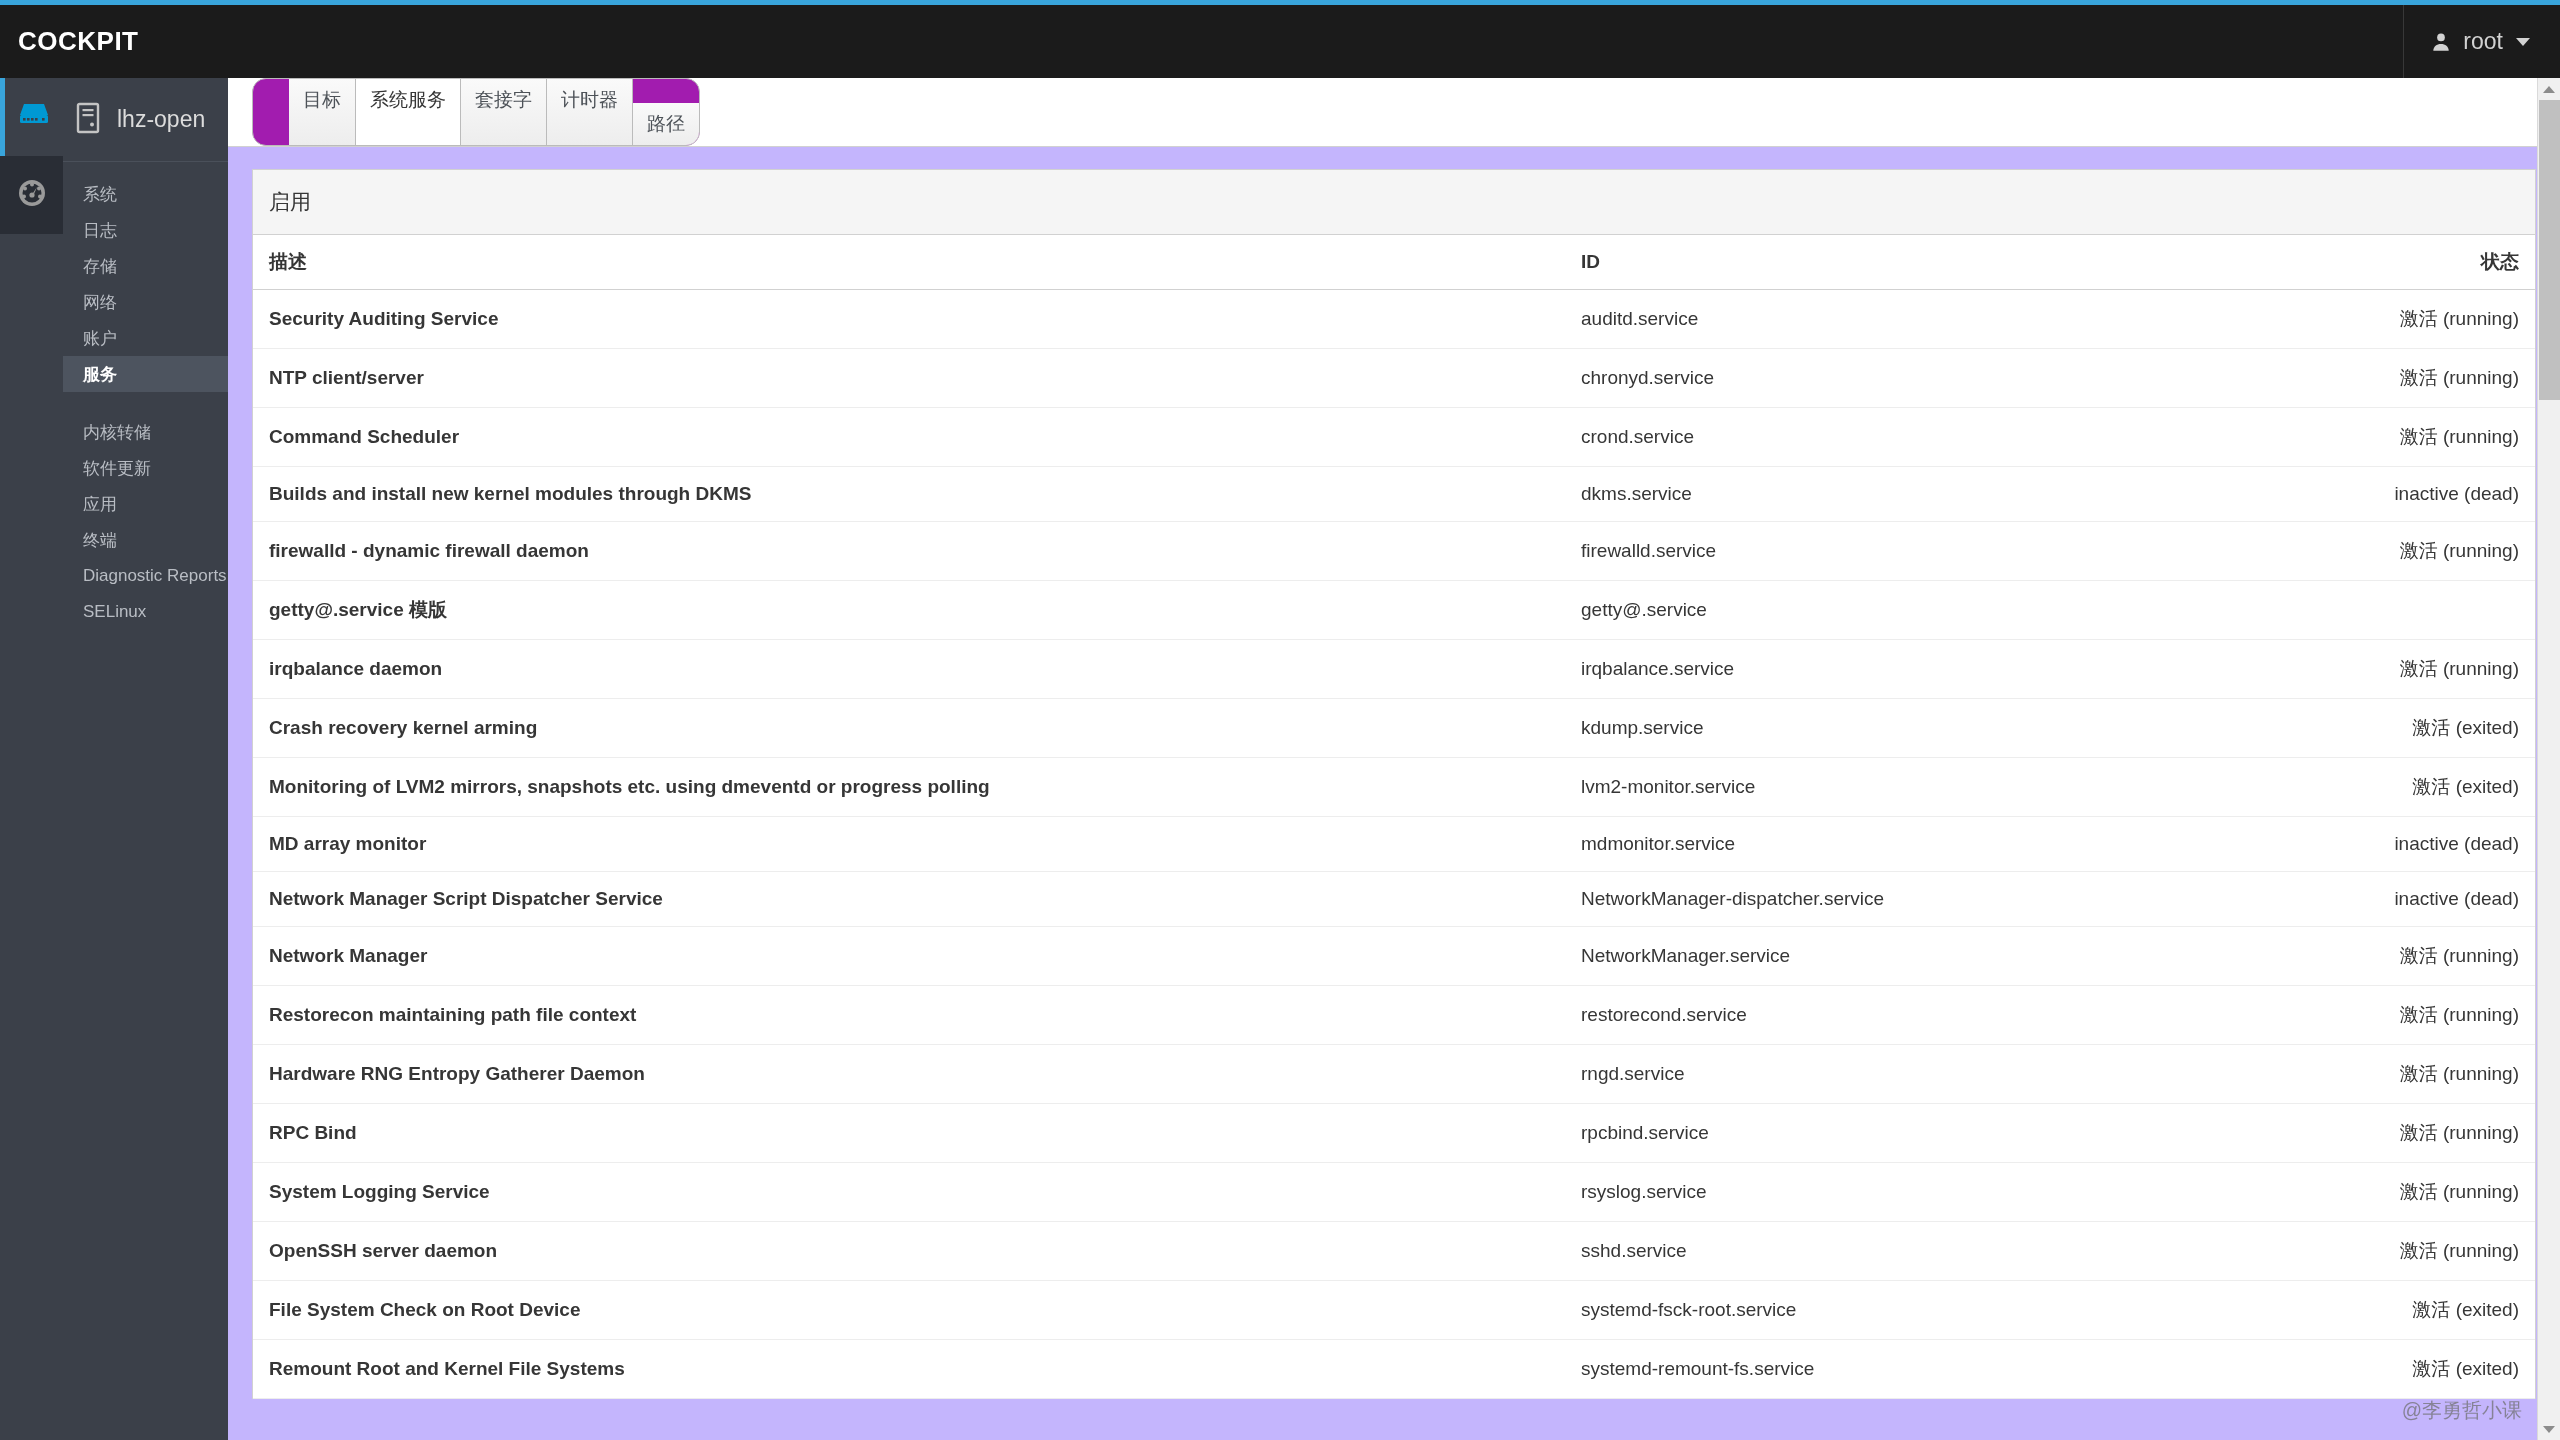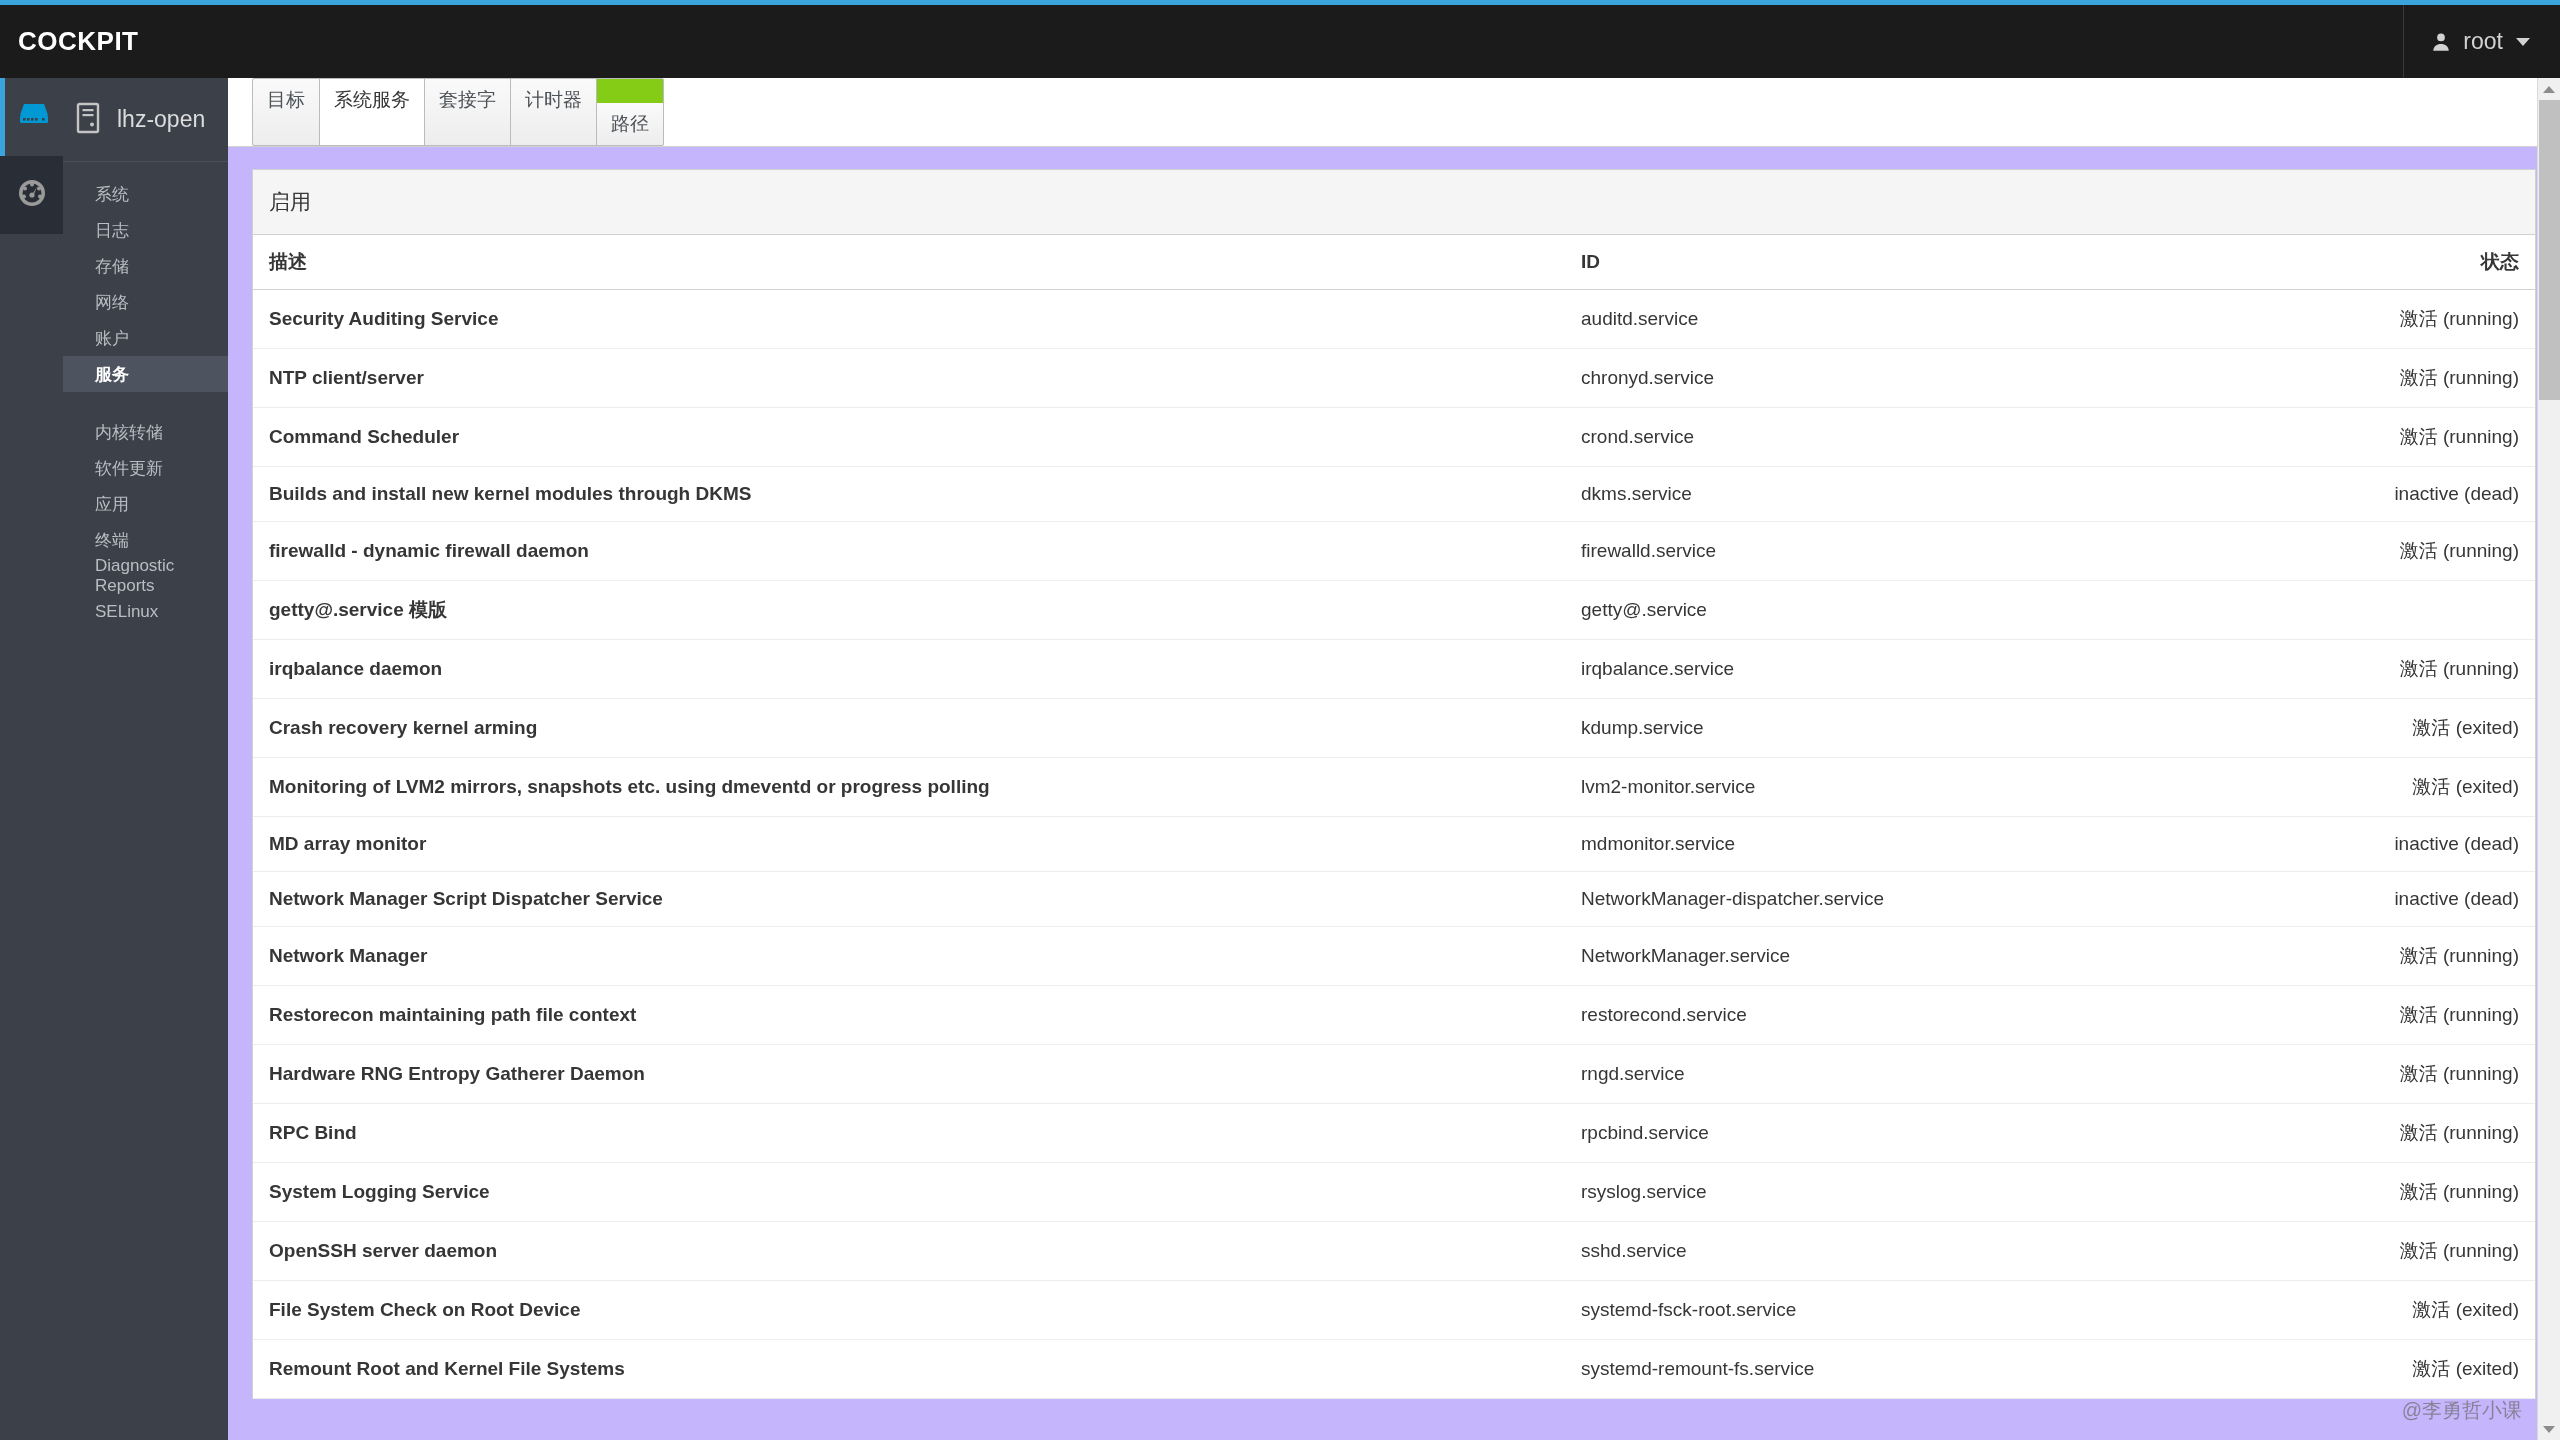--- a/index.html
+++ b/index.html
@@ -119,21 +119,21 @@
   .host-name {
     color: #dcdcdc;
     font-size: 23px;
     white-space: nowrap;
   }
   .nav-list { padding-top: 14px; }
   .nav-item {
     height: 36px;
     display: flex;
     align-items: center;
-    padding-left: 29px;
+    padding-left: 17px;
     color: #b9bdc4;
     font-size: 17px;
     cursor: pointer;
     border-left: 3px solid transparent;
   }
   .nav-item.active {
     background: #4d545f;
     color: #fff;
     font-weight: bold;
   }
@@ -154,23 +154,24 @@
     flex: 0 0 56px;
     display: flex;
     align-items: center;
     padding-left: 24px;
     border-bottom: 1px solid #d1d1d1;
     background: #fff;
   }
   .tabs {
     display: flex;
     border: 1px solid #bbb;
-    border-radius: 2px;
+    border-radius: 14px;
     overflow: hidden;
-    background: #84cc16;
+    background: #a21caf;
+    padding-left: 36px;
   }
   .tab {
     padding: 8px 14px;
     font-size: 19px;
     color: #4d5258;
     background: linear-gradient(#fafafa, #ededed);
     border-right: 1px solid #bbb;
     cursor: pointer;
     white-space: nowrap;
   }

